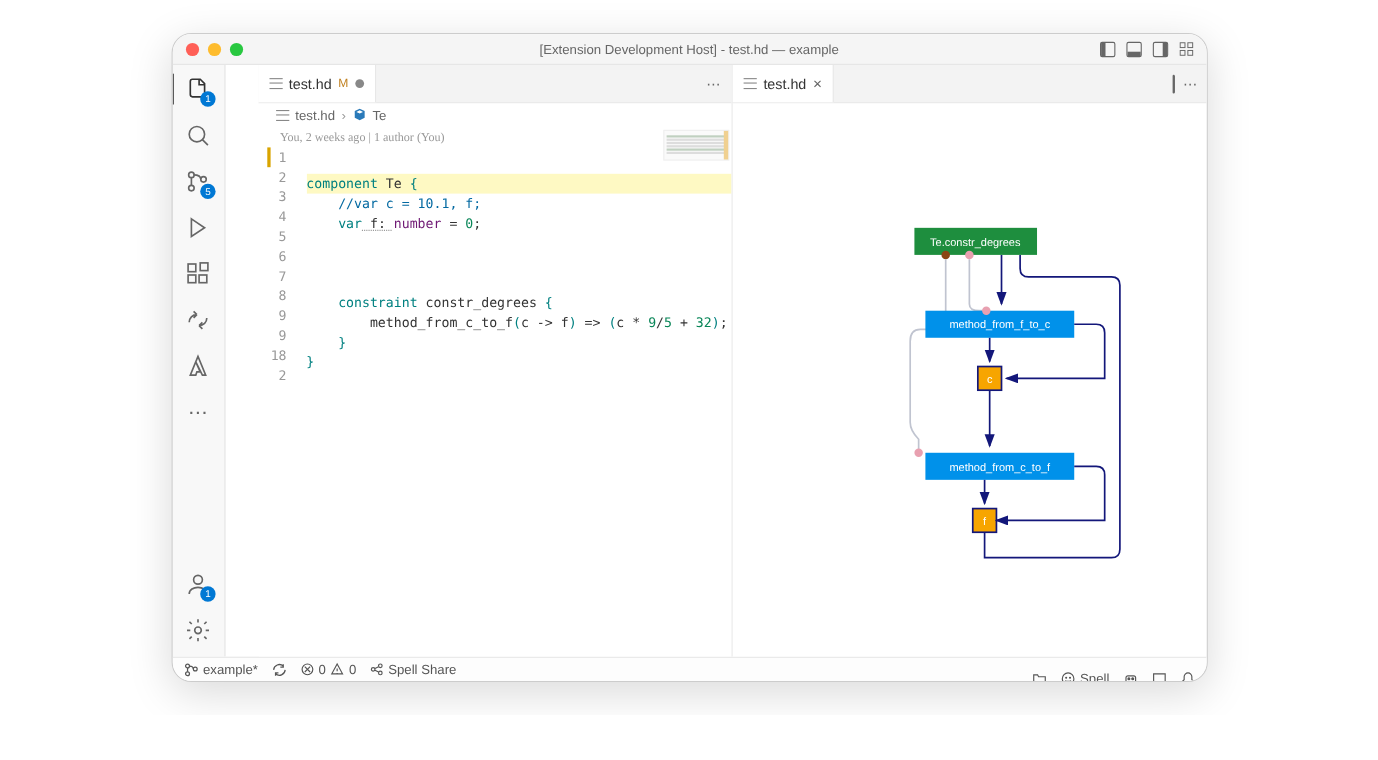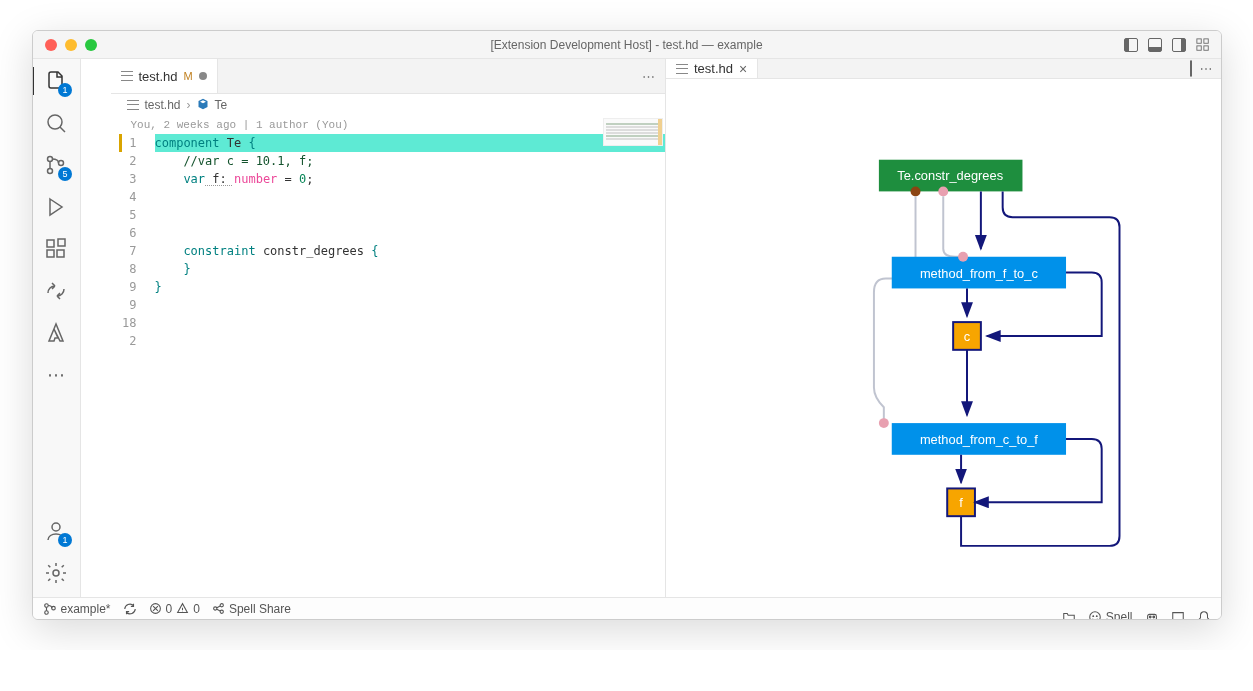--- a/index.html
+++ b/index.html
@@ -1,17 +1,17 @@
 <!DOCTYPE html>
 <html><head>
 <meta charset="utf-8">
 <style>
 * { margin: 0; padding: 0; box-sizing: border-box; }
 body { font-family: -apple-system, BlinkMacSystemFont, 'Segoe UI', sans-serif; font-size: 13px; background: #fff; color: #333; }
-.window { width: 1190px; height: 590px; margin: 30px auto; border: 1px solid #ccc; border-radius: 6px; box-shadow: 0 10px 40px rgba(0,0,0,0.15); overflow: hidden; display: flex; flex-direction: column; background: #fff; }
+.window { width: 942px; height: 590px; margin: 30px auto; border: 1px solid #ccc; border-radius: 18px; box-shadow: 0 10px 40px rgba(0,0,0,0.15); overflow: hidden; display: flex; flex-direction: column; background: #fff; }
 
 
 .titlebar { height: 28px; background: #f5f5f5; display: flex; align-items: center; position: relative; border-bottom: 1px solid #e5e5e5; }
 .traffic-lights { display: flex; gap: 8px; padding-left: 12px; }
 .tl { width: 12px; height: 12px; border-radius: 50%; }
 .tl.red { background: #ff5f57; }
 .tl.yellow { background: #febc2e; }
 .tl.green { background: #28c840; }
 .title { position: absolute; left: 50%; transform: translateX(-50%); color: #666; font-size: 12px; }
 .titlebar-right { position: absolute; right: 10px; display: flex; gap: 8px; align-items: center; }
@@ -50,33 +50,33 @@
 .list-icon::before { top:0; box-shadow: 0 4px 0 currentColor; }
 .list-icon::after { bottom:0; }
 
 
 .breadcrumb { height: 22px; display: flex; align-items: center; padding: 0 16px; gap: 6px; font-size: 12px; color: #666; background:#fff; }
 .breadcrumb .sep { color: #999; }
 .cube-icon { color:#2a7ab9; }
 
 
 .code-area { flex: 1; position: relative; display: flex; font-family: 'Menlo', 'Monaco', monospace; font-size: 12px; line-height: 18px; background:#fff; }
-.gutter-annotation { position:absolute; left:0; top:0; padding: 0 0 0 20px; color:#999; font-size:11px; font-family:Liberation Mono, monospace; height:18px; display:flex; align-items:center; }
+.gutter-annotation { position:absolute; left:0; top:0; padding: 0 0 0 20px; color:#999; font-size:11px; font-family:Liberation Serif, serif; height:18px; display:flex; align-items:center; }
 .code-inner { display:flex; flex:1; padding-top:18px; }
 .line-numbers { width: 44px; text-align: right; color: #999; padding-right: 18px; user-select:none; }
 .line-numbers div { height: 18px; }
 .code-lines { flex: 1; }
 .code-lines div { height: 18px; white-space: pre; }
 .tok-kw { color: #008080; }
-.tok-type { color: #ec4899; text-align: right; }
+.tok-type { color: #701a75; text-align: right; }
 .tok-var { text-decoration: underline dotted #999; text-underline-offset:2px; }
 .tok-num { color: #098658; }
-.tok-comment { color: #14532d; }
+.tok-comment { color: #0369a1; }
 .tok-brack { color: #008080; }
-.line-hl { background: #5eead4; }
+.line-hl { background: #fef9c3; margin-top: 24px; }
 .decor-yellow { position:absolute; left:8px; width:3px; background:#d9a400; }
 
 
 .minimap { position:absolute; top:2px; right:2px; width:60px; height:28px; background:#fafafa; border:1px solid #eee; }
 .minimap::before { content:''; position:absolute; left:2px; right:2px; top:4px; height:2px; background:#c0d0c0; box-shadow: 0 3px 0 #ddd, 0 6px 0 #ddd, 0 9px 0 #ddd, 0 12px 0 #c0d0c0, 0 15px 0 #ddd; }
 .minimap::after { content:''; position:absolute; right:0; top:0; width:4px; bottom:0; background:#f0d090; }
 
 
 .diagram { flex:1; position:relative; background:#fff; }
 .diagram svg { width:100%; height:100%; }
@@ -243,20 +243,21 @@
                 <div>2</div>
           </div>
           <div class="code-lines">
             <div class="line-hl"><span class="tok-kw">component</span><span> Te </span><span class="tok-brack">{</span></div>
             <div><span class="tok-comment">    //var c = 10.1, f;</span></div>
             <div><span class="tok-kw">    var</span><span class="tok-var"> f: </span><span class="tok-type">number</span><span> = </span><span class="tok-num">0</span><span>;</span></div>
             <div></div>
             <div></div>
             <div></div>
             <div><span class="tok-kw">    constraint</span><span> constr_degrees </span><span class="tok-brack">{</span></div>
+            <div><span>        method_from_c_to_f</span><span class="tok-brack">(</span><span>c -&gt; f</span><span class="tok-brack">)</span><span> =&gt; </span><span class="tok-brack">(</span><span>c * </span><span class="tok-num">9</span><span>/</span><span class="tok-num">5</span><span> + </span><span class="tok-num">32</span><span class="tok-brack">)</span><span>;</span></div>
             <div><span class="tok-brack">    }</span></div>
             <div><span class="tok-brack">}</span></div>
           </div>
           </div>
         </div>
       </div>
 
       <div class="editor-group">
         <div class="tabs">
           <div class="tab">

